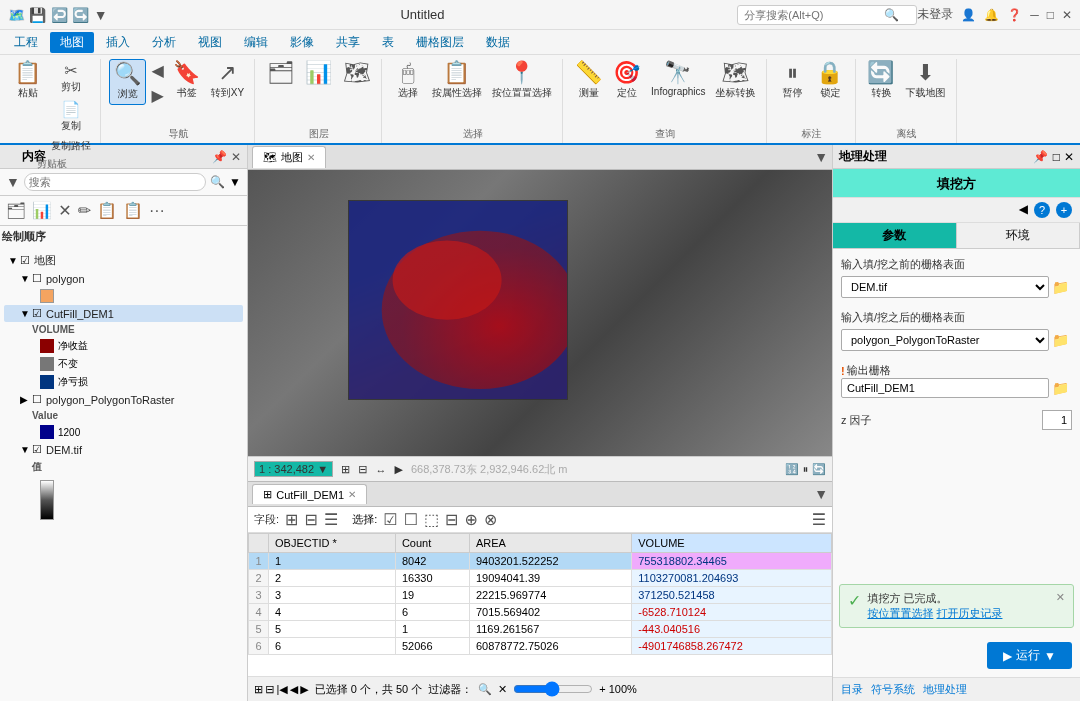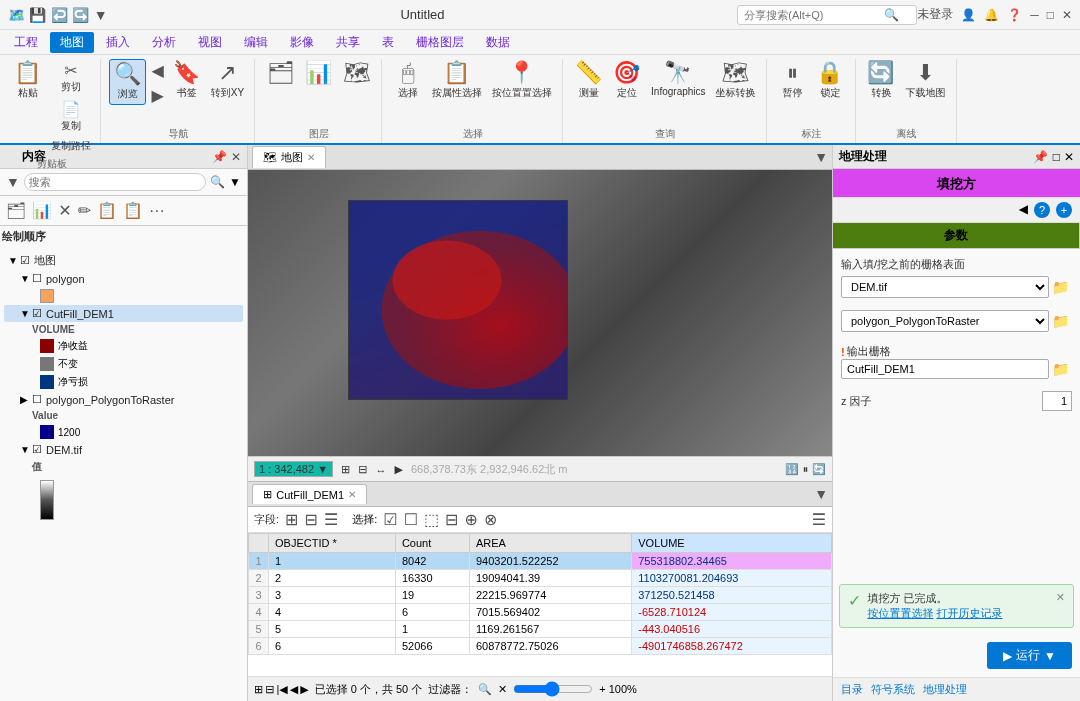--- a/index.html
+++ b/index.html
@@ -9,21 +9,21 @@
     #title-bar { height: 30px; background: #f5f5f5; display: flex; align-items: center; justify-content: space-between; border-bottom: 1px solid #ddd; padding: 0 8px; }
     #title-bar .left-icons { display: flex; align-items: center; gap: 4px; }
     #title-bar .left-icons span { font-size: 14px; color: #555; cursor: pointer; }
     #title-bar .title { flex: 1; text-align: center; font-size: 13px; color: #333; }
     #title-bar .search-box { display: flex; align-items: center; background: #fff; border: 1px solid #ccc; border-radius: 3px; padding: 2px 6px; width: 180px; }
     #title-bar .search-box input { border: none; outline: none; font-size: 11px; width: 140px; background: transparent; }
     #title-bar .right-icons { display: flex; align-items: center; gap: 8px; font-size: 12px; color: #555; }
 
     
     #menu-bar { height: 25px; background: #f5f5f5; display: flex; align-items: center; border-bottom: 1px solid #ddd; padding: 0 4px; gap: 2px; }
-    .menu-item { padding: 2px 10px; cursor: pointer; font-size: 12px; color: #6d28d9; border-radius: 2px; }
+    .menu-item { padding: 2px 10px; cursor: pointer; font-size: 12px; color: #0369a1; border-radius: 2px; }
     .menu-item:hover, .menu-item.active { background: #0078d4; color: white; }
 
     
     #ribbon { height: 90px; background: #f5f5f5; border-bottom: 2px solid #0078d4; display: flex; align-items: stretch; padding: 4px 4px 0 4px; gap: 2px; position: relative; }
     .ribbon-group { display: flex; flex-direction: column; align-items: center; padding: 0 6px; border-right: 1px solid #ddd; min-width: 50px; }
     .ribbon-group-inner { display: flex; align-items: flex-start; gap: 2px; flex: 1; }
     .ribbon-group-label { font-size: 10px; color: #666; margin-top: 2px; padding-bottom: 2px; }
     .ribbon-btn { display: flex; flex-direction: column; align-items: center; justify-content: flex-start; padding: 3px 4px; cursor: pointer; border-radius: 3px; min-width: 36px; }
     .ribbon-btn.active { background: #cce0f5; border: 1px solid #0078d4; }
     .ribbon-btn .icon { font-size: 22px; color: #555; line-height: 1; }
@@ -87,24 +87,24 @@
     .row-num { color: #888; background: #f5f5f5; width: 20px; text-align: center; }
     #table-footer { height: 25px; background: #f0f0f0; border-top: 1px solid #ddd; display: flex; align-items: center; padding: 0 6px; gap: 6px; font-size: 11px; }
     #table-footer .nav-icons { display: flex; gap: 2px; }
     #table-footer .zoom-slider { width: 80px; }
 
     
     #right-panel { width: 248px; background: #f9f9f9; border-left: 1px solid #ccc; display: flex; flex-direction: column; }
     #right-panel-header { display: flex; align-items: center; justify-content: space-between; padding: 3px 6px; background: #e8e8e8; border-bottom: 1px solid #ccc; }
     #right-panel-header .title { font-size: 12px; font-weight: bold; }
     #right-panel-header .icons { display: flex; gap: 4px; }
-    #geoprocess-title { text-align: center; padding: 6px 0 4px; font-size: 13px; font-weight: bold; background: #d946ef; border-bottom: 1px solid #ddd; }
+    #geoprocess-title { text-align: center; padding: 6px 0 4px; font-size: 13px; font-weight: bold; background: #5eead4; border-bottom: 1px solid #ddd; }
     #geoprocess-tabs { display: flex; border-bottom: 1px solid #ccc; background: #f0f0f0; }
     .gp-tab { flex: 1; text-align: center; padding: 4px 0; font-size: 12px; cursor: pointer; border-right: 1px solid #ccc; }
-    .gp-tab.active { background: #4d7c0f; font-weight: bold; }
+    .gp-tab.active { background: #14b8a6; font-weight: bold; }
     #geoprocess-content { flex: 1; padding: 8px; overflow-y: auto; }
     .gp-field { margin-bottom: 12px; }
     .gp-label { font-size: 11px; color: #333; margin-bottom: 4px; }
     .gp-input-row { display: flex; align-items: center; gap: 2px; }
     .gp-input { flex: 1; border: 1px solid #aaa; padding: 3px 5px; font-size: 11px; background: white; border-radius: 2px; outline: none; }
     .gp-browse { font-size: 14px; color: #555; cursor: pointer; padding: 2px; }
     .gp-z-row { display: flex; align-items: center; gap: 4px; margin-bottom: 12px; }
     .gp-z-label { font-size: 11px; color: #333; flex: 1; }
     .gp-z-input { width: 30px; border: 1px solid #aaa; padding: 3px 4px; font-size: 11px; text-align: right; }
     #geoprocess-footer { padding: 8px; }
@@ -548,34 +548,36 @@
       </div>
     </div>
     <div id="geoprocess-title">填挖方</div>
     <div style="display:flex;justify-content:flex-end;padding:4px 8px;gap:6px;border-bottom:1px solid #ddd;background:#f0f0f0;">
       <span>◀</span>
       <span style="background:#0078d4;color:white;border-radius:50%;width:16px;height:16px;display:flex;align-items:center;justify-content:center;font-size:11px;">?</span>
       <span style="background:#0078d4;color:white;border-radius:50%;width:16px;height:16px;display:flex;align-items:center;justify-content:center;font-size:11px;">+</span>
     </div>
     <div id="geoprocess-tabs">
       <div class="gp-tab active">参数</div>
+      <div class="gp-tab">环境</div>
     </div>
     <div id="geoprocess-content">
 
       <div class="gp-field">
         <div class="gp-label">输入填/挖之前的栅格表面</div>
         <div class="gp-input-row">
           <select class="gp-input">
             <option>DEM.tif</option>
           </select>
           <span class="gp-browse">📁</span>
         </div>
       </div>
 
       <div class="gp-field">
+        <div class="gp-label">输入填/挖之后的栅格表面</div>
         <div class="gp-input-row">
           <select class="gp-input">
             <option>polygon_PolygonToRaster</option>
           </select>
           <span class="gp-browse">📁</span>
         </div>
       </div>
 
       <div class="gp-field">
         <div style="display:flex;align-items:center;">

